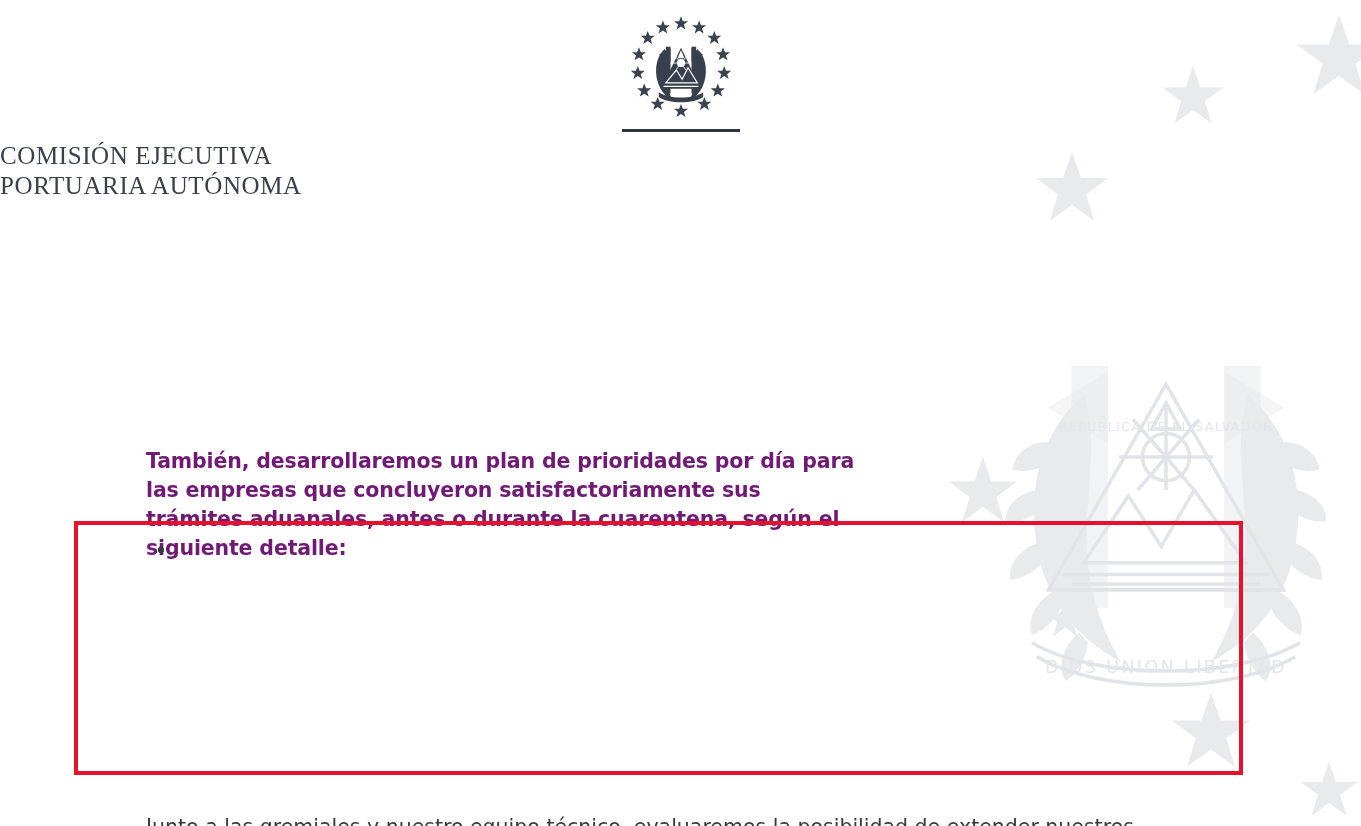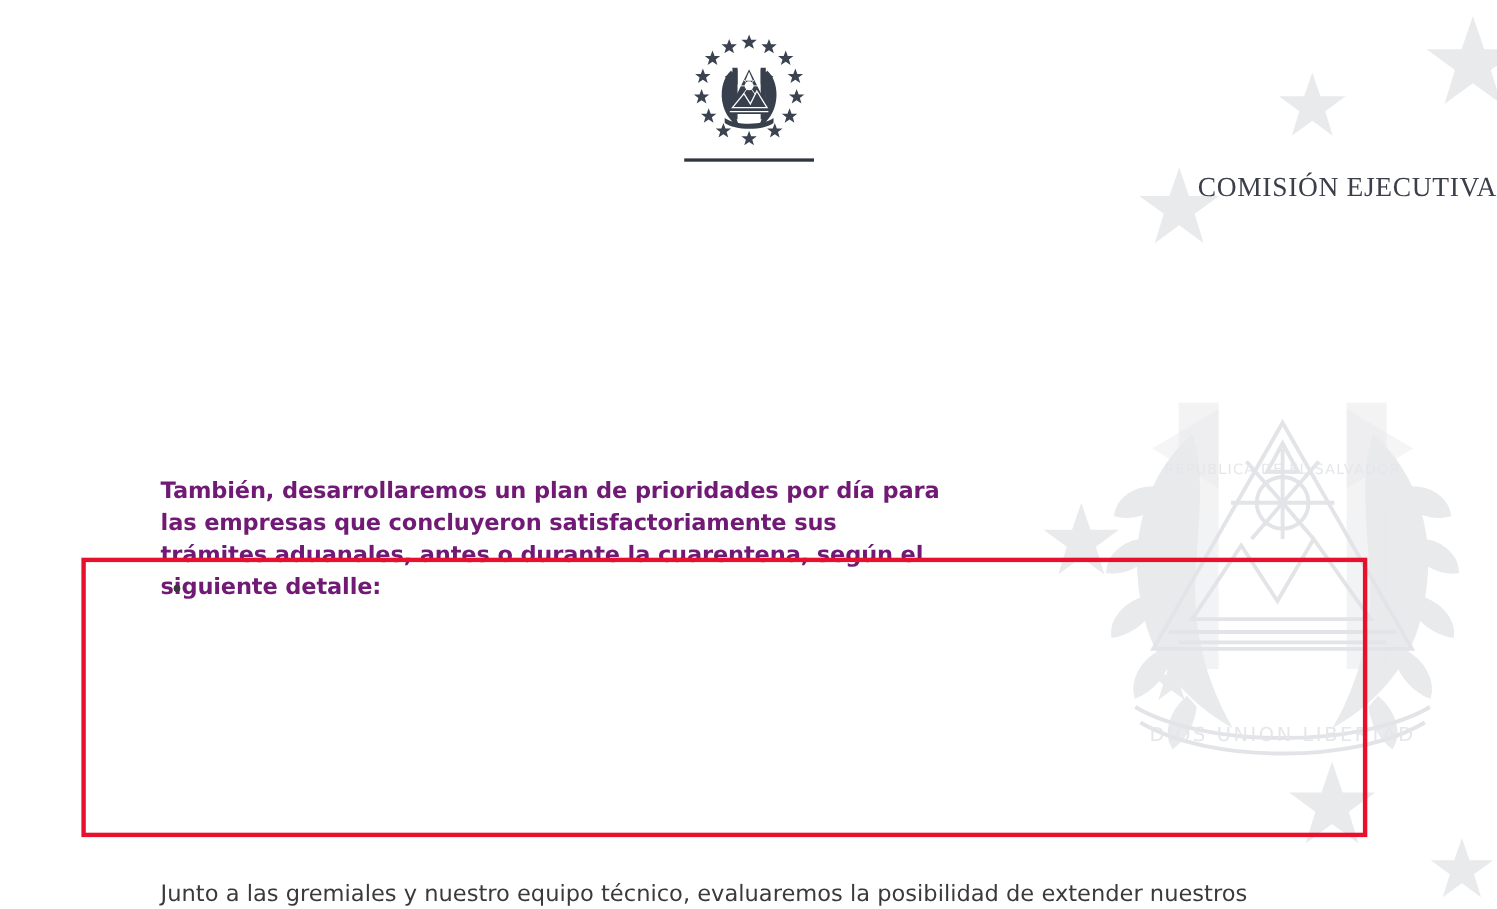--- a/index.html
+++ b/index.html
@@ -28,22 +28,22 @@
   .wm-crest{
     position:absolute;
     right:-40px;top:255px;
     width:470px;height:470px;
     opacity:1;
   }
 
   
   .header{
     position:relative;z-index:2;
-    text-align:right;
-    padding-top:29px;
+    text-align:left;
+    padding-top:14px;
   }
   .crest-logo{
     width:118px;height:108px;
     margin:0 auto;
     display:block;
   }
   .rule{
     width:118px;height:3px;
     background:#2f3640;
     margin:7px auto 9px auto;
@@ -238,20 +238,21 @@
       </g>
       <g stroke="#ffffff" stroke-width="1.4">
         <path d="M100 84 L88 70 M100 84 L112 70 M100 84 L84 84 M100 84 L116 84 M100 84 L90 98 M100 84 L110 98"></path>
       </g>
     </svg>
 
     <div class="rule"></div>
 
     <div class="org-name">
       <div>COMISIÓN EJECUTIVA</div>
+      <div>PORTUARIA AUTÓNOMA</div>
     </div>
   </div>
 
   <div class="content">
 
     <p class="intro">También, desarrollaremos un plan de prioridades por día para las empresas que concluyeron satisfactoriamente sus trámites aduanales, antes o durante la cuarentena, según el siguiente detalle:</p>
 
     <div class="redbox"></div>
 
     <ul class="bullets" id="bullet-list">

